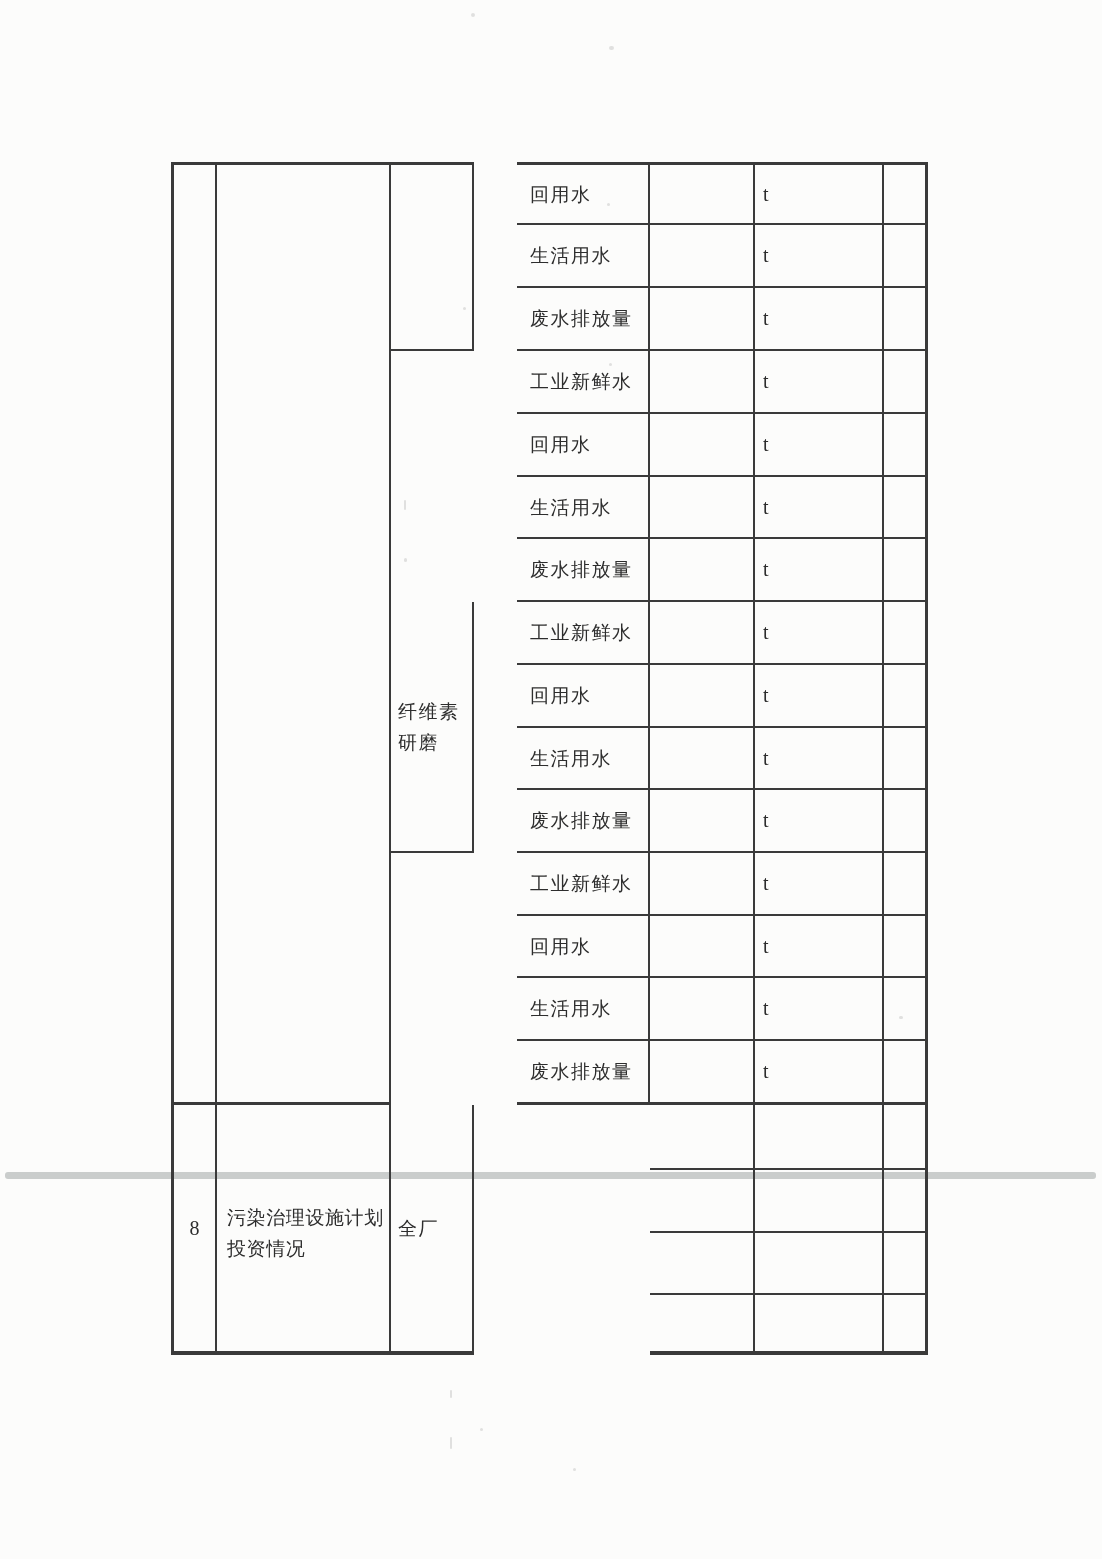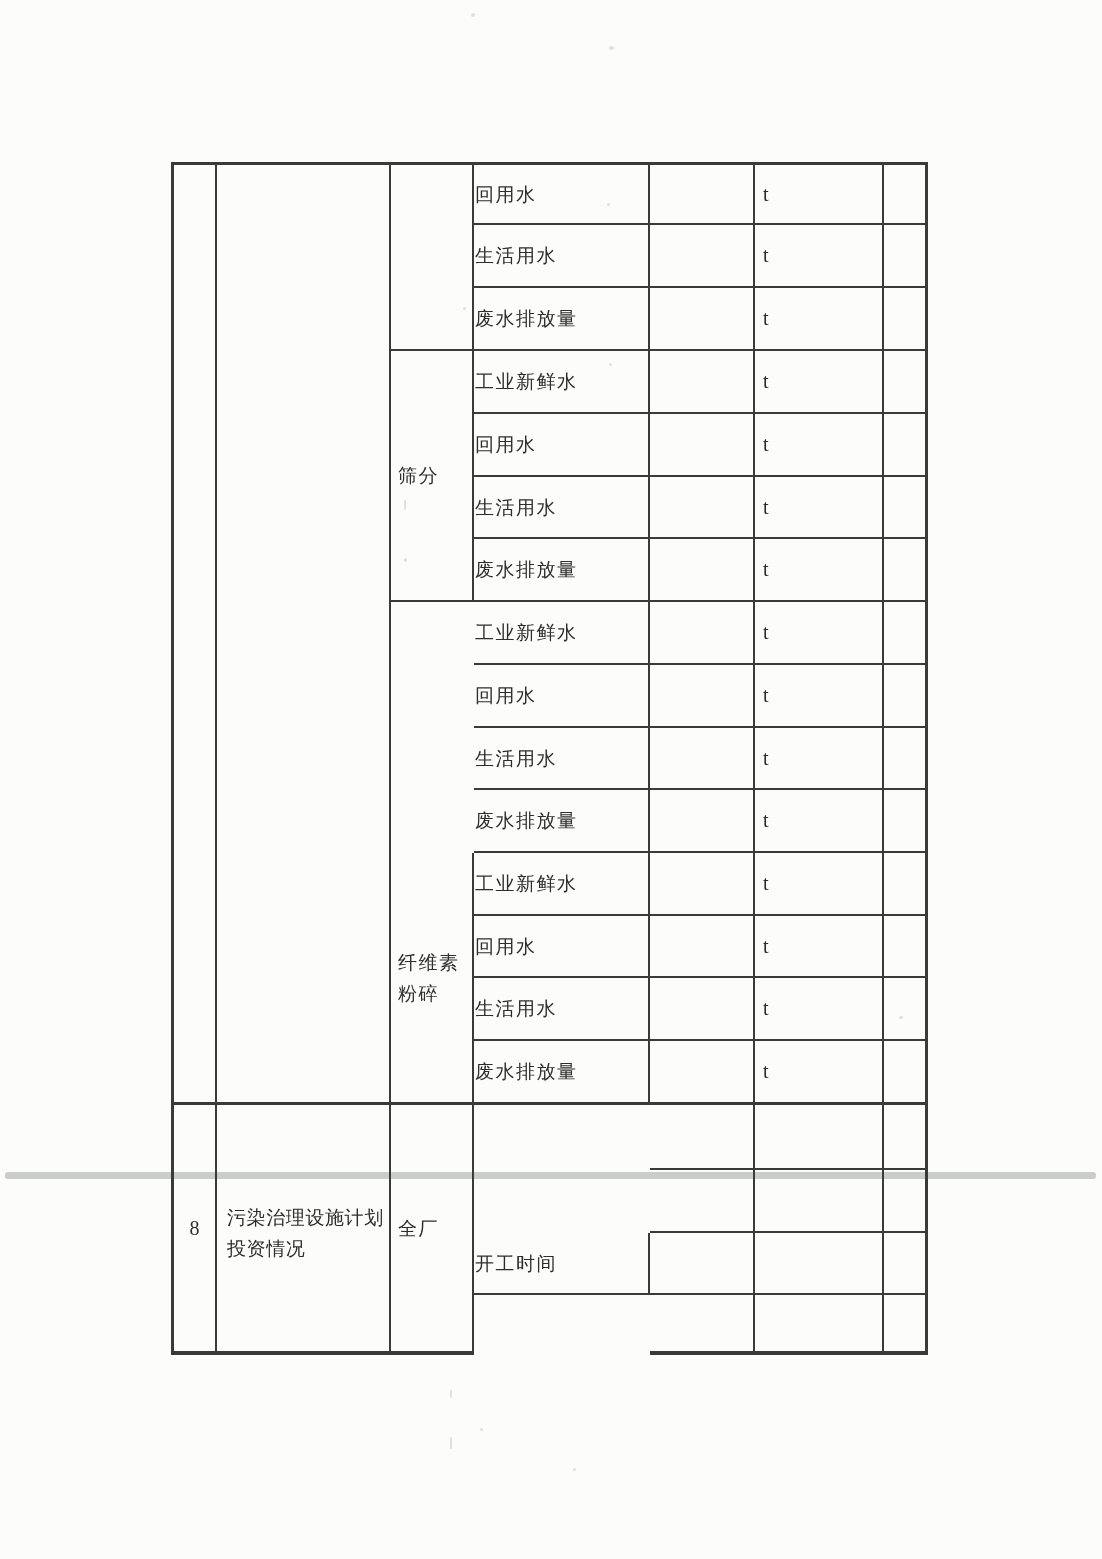--- a/index.html
+++ b/index.html
@@ -28,21 +28,21 @@
     border-bottom:2px solid #3a3a3a;
     display:flex;align-items:center;
     color:#2d2d2d;font-size:19px;letter-spacing:1.5px;line-height:31px;
     background:transparent;
   }
   .bt{border-top:3px solid #3a3a3a;}
   .bl{border-left:3px solid #3a3a3a;}
   .br3{border-right-width:3px;}
   .bb3{border-bottom-width:3px;}
   .bb4{border-bottom-width:4px;}
-  .item{padding-left:1px;}
+  .item{padding-left:13px;margin-left:43px;}
   .group{padding-left:7px;}
   .cat{padding-left:10px;padding-right:4px;letter-spacing:.6px;padding-top:10px;}
   .unit{padding-left:8px;font-size:20px;letter-spacing:0;}
   .num{justify-content:center;font-size:20px;letter-spacing:0;}
 </style>
 </head>
 <body>
 
 <div class="page">
 
@@ -59,22 +59,21 @@
   <div class="speck" style="left:450px;top:1390px;width:2px;height:8px"></div>
   <div class="speck" style="left:450px;top:1437px;width:2px;height:12px"></div>
   <div class="speck" style="left:480px;top:1428px;width:3px;height:3px"></div>
   <div class="speck" style="left:573px;top:1468px;width:3px;height:3px"></div>
 
   <div class="tbl">
 
     <div class="c bl bt bb3" style="grid-area:1/1/16/2"></div>
     <div class="c bt bb3" style="grid-area:1/2/16/3"></div>
     <div class="c group bt" style="grid-area:1/3/4/4"></div>
-    <div class="c group" style="grid-area:4/3/8/4">筛分</div>
-    <div class="c group bb3" style="grid-area:12/3/16/4">纤维素粉碎</div>
+    <div class="c group" style="grid-area:8/3/12/4">纤维素研磨</div>
 
     <div class="c item bt" style="grid-area:1/4/2/5">回用水</div>
     <div class="c bt" style="grid-area:1/5/2/6"></div>
     <div class="c unit bt" style="grid-area:1/6/2/7">t</div>
     <div class="c br3 bt" style="grid-area:1/7/2/8"></div>
 
     <div class="c item" style="grid-area:2/4/3/5">生活用水</div>
     <div class="c" style="grid-area:2/5/3/6"></div>
     <div class="c unit" style="grid-area:2/6/3/7">t</div>
     <div class="c br3" style="grid-area:2/7/3/8"></div>
@@ -149,21 +148,20 @@
     <div class="c group bb4" style="grid-area:16/3/20/4">全厂</div>
 
     <div class="c" style="grid-area:16/5/17/6"></div>
     <div class="c unit" style="grid-area:16/6/17/7"></div>
     <div class="c br3" style="grid-area:16/7/17/8"></div>
 
     <div class="c" style="grid-area:17/5/18/6"></div>
     <div class="c unit" style="grid-area:17/6/18/7"></div>
     <div class="c br3" style="grid-area:17/7/18/8"></div>
 
-    <div class="c item" style="grid-area:18/4/19/5">开工时间</div>
     <div class="c" style="grid-area:18/5/19/6"></div>
     <div class="c unit" style="grid-area:18/6/19/7"></div>
     <div class="c br3" style="grid-area:18/7/19/8"></div>
 
     <div class="c bb4" style="grid-area:19/5/20/6"></div>
     <div class="c unit bb4" style="grid-area:19/6/20/7"></div>
     <div class="c br3 bb4" style="grid-area:19/7/20/8"></div>
 
   </div>
 </div>

